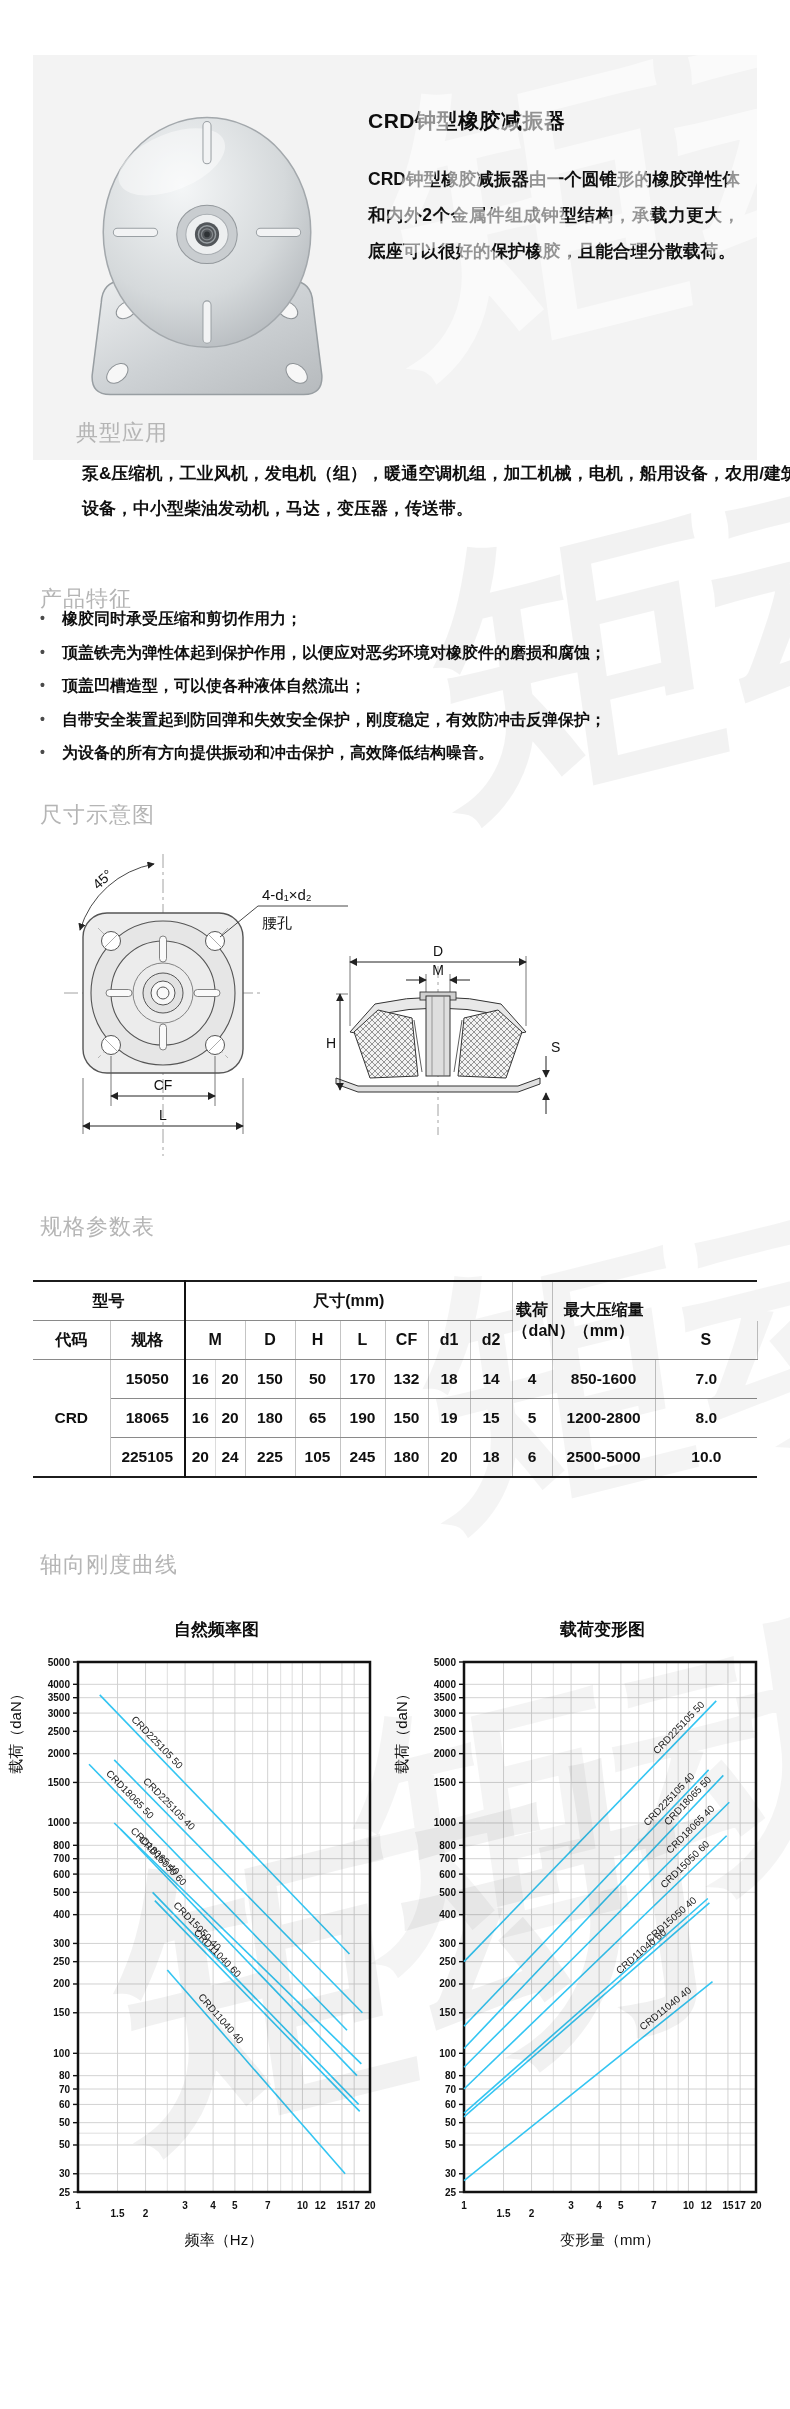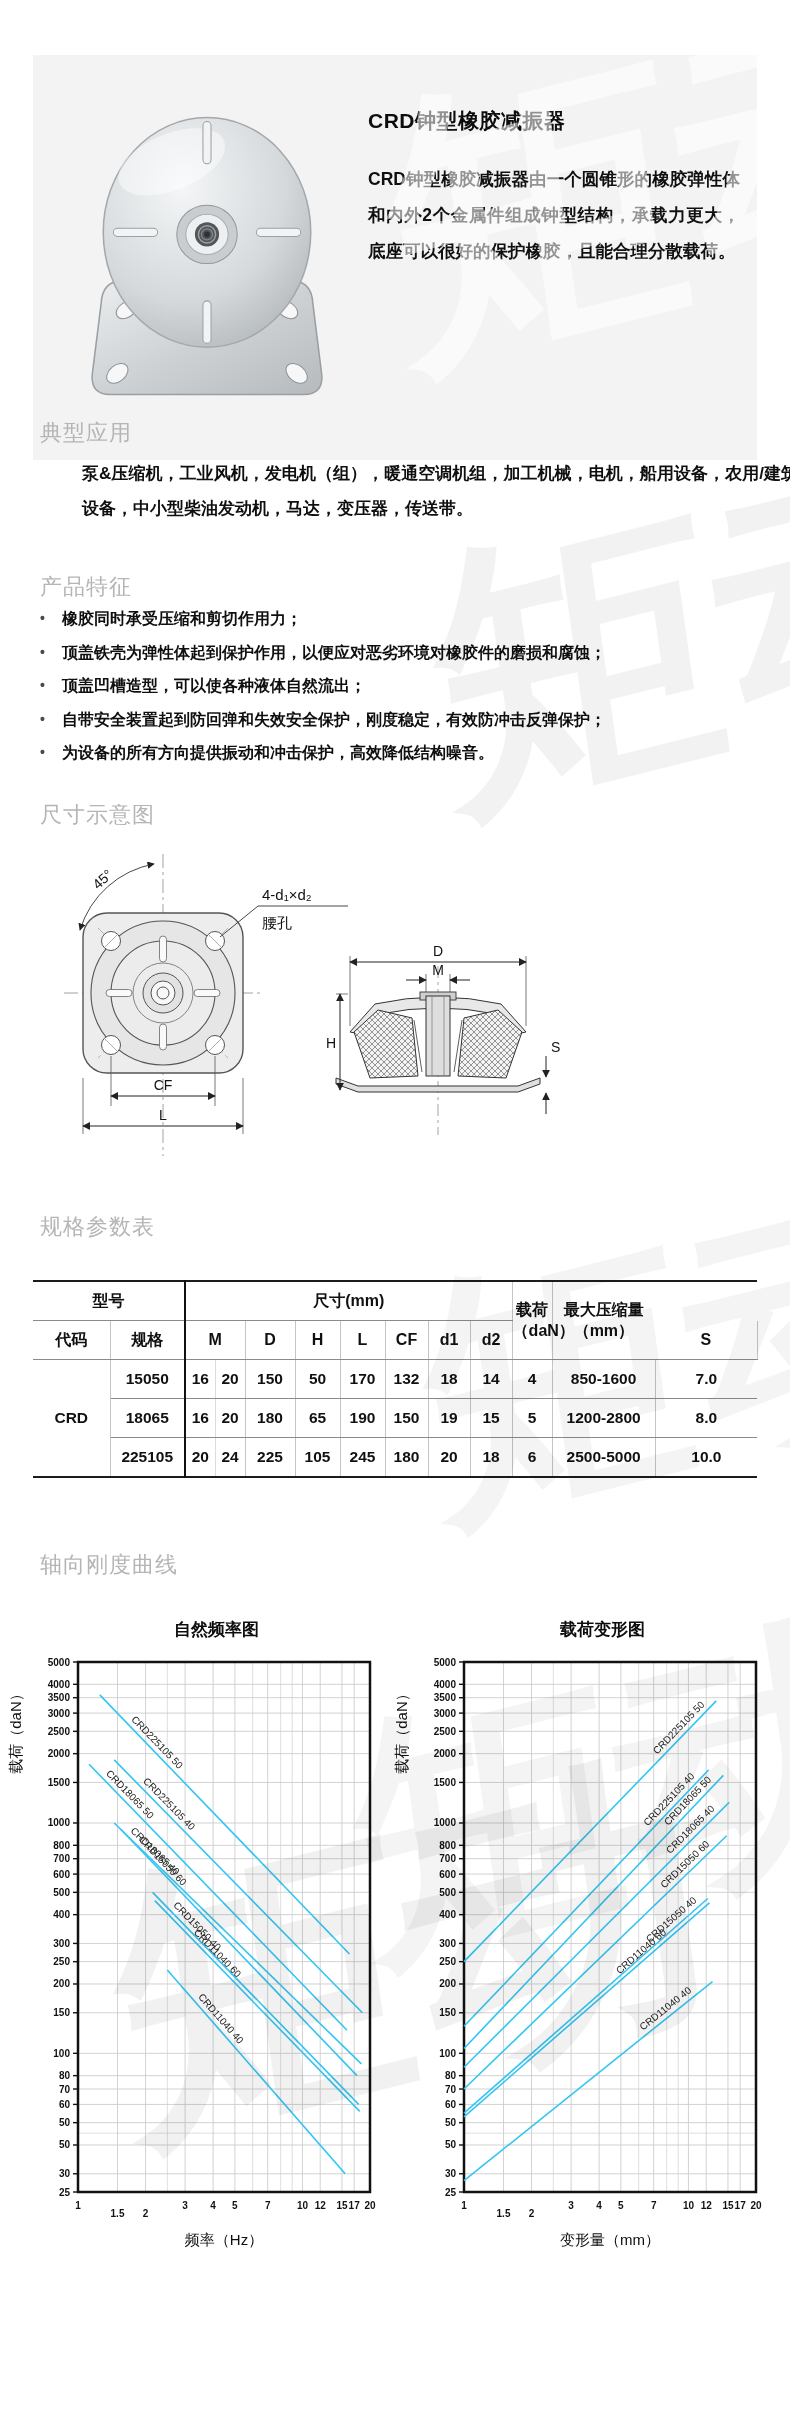--- a/index.html
+++ b/index.html
@@ -15,21 +15,21 @@
   
   .wm{position:absolute;font-weight:900;white-space:nowrap;pointer-events:none;z-index:6;
       transform:rotate(-14deg) skewX(-6deg);line-height:1;}
   .wm-hero{left:350px;top:-30px;font-size:300px;color:rgba(255,255,255,.55);}
   .wm-a{left:430px;top:480px;font-size:290px;color:rgba(0,0,0,.05);}
   .wm-b{left:420px;top:1215px;font-size:270px;color:rgba(0,0,0,.045);}
   .wm-c{left:110px;top:1800px;font-size:300px;color:rgba(0,0,0,.055);}
   .wm-d{left:350px;top:1655px;font-size:270px;color:rgba(0,0,0,.045);}
   
   .sec-h{position:absolute;left:40px;font-size:22px;font-weight:500;color:#b5b5b5;letter-spacing:1px;}
-  #h-app{top:418px;} #h-feat{top:572px;} #h-dim{top:800px;} #h-spec{top:1212px;} #h-curve{top:1550px;}
+  #h-app{top:418px;margin-left:36px;} #h-feat{top:584px;} #h-dim{top:800px;} #h-spec{top:1212px;} #h-curve{top:1550px;}
   .app-text{position:absolute;left:38px;top:456px;width:716px;font-size:17px;font-weight:700;
             line-height:35px;text-align:justify;color:#0f0f0f;margin-left:44px;}
   .feat-list{position:absolute;left:40px;top:602px;width:716px;}
   .feat-item{display:flex;font-size:16px;font-weight:700;line-height:33.5px;color:#0f0f0f;}
   .feat-dot{width:22px;color:#4a4a4a;font-size:14px;}
   
   .drawing{position:absolute;}
   #topview{left:58px;top:838px;} #sideview{left:318px;top:930px;}
   .dwg-label{font-size:14px;fill:#111;}
   .dwg-label-big{font-size:15px;fill:#111;}

